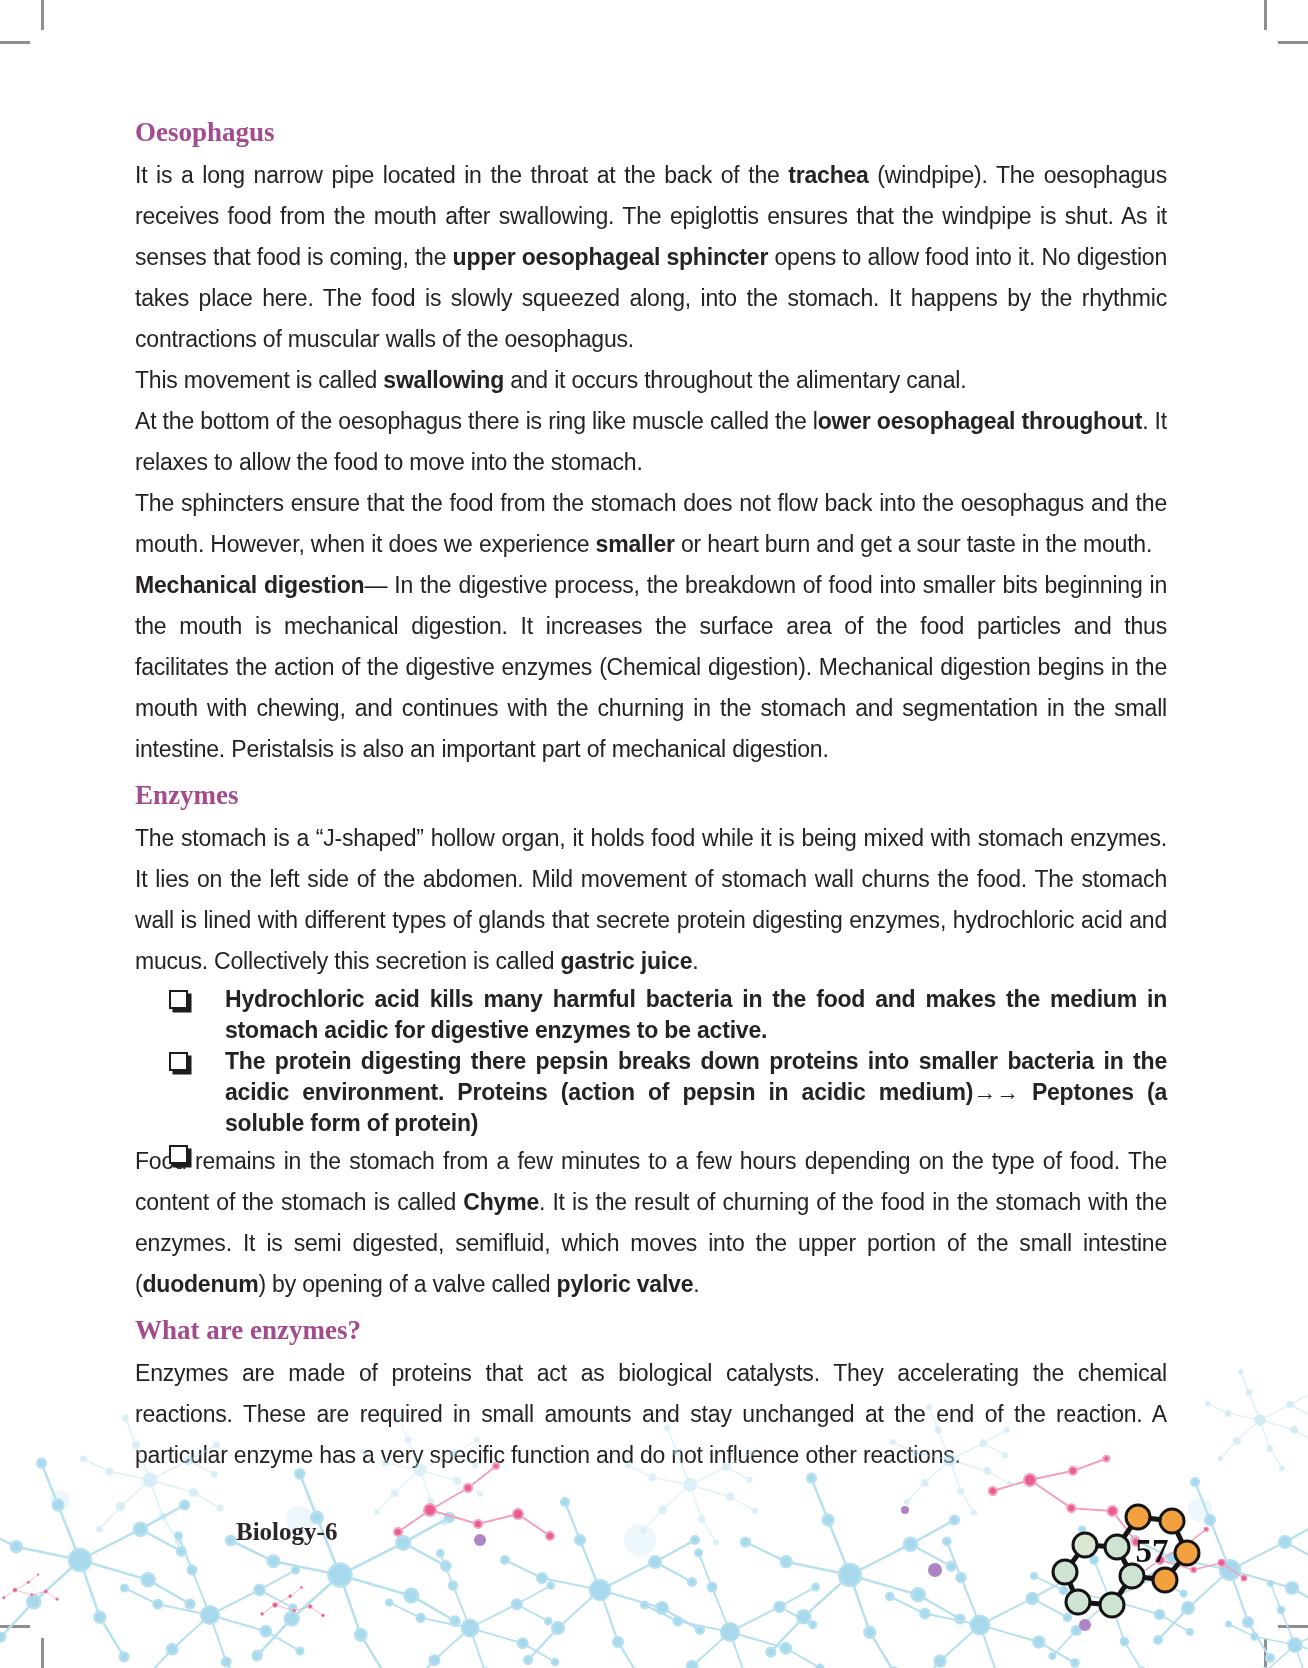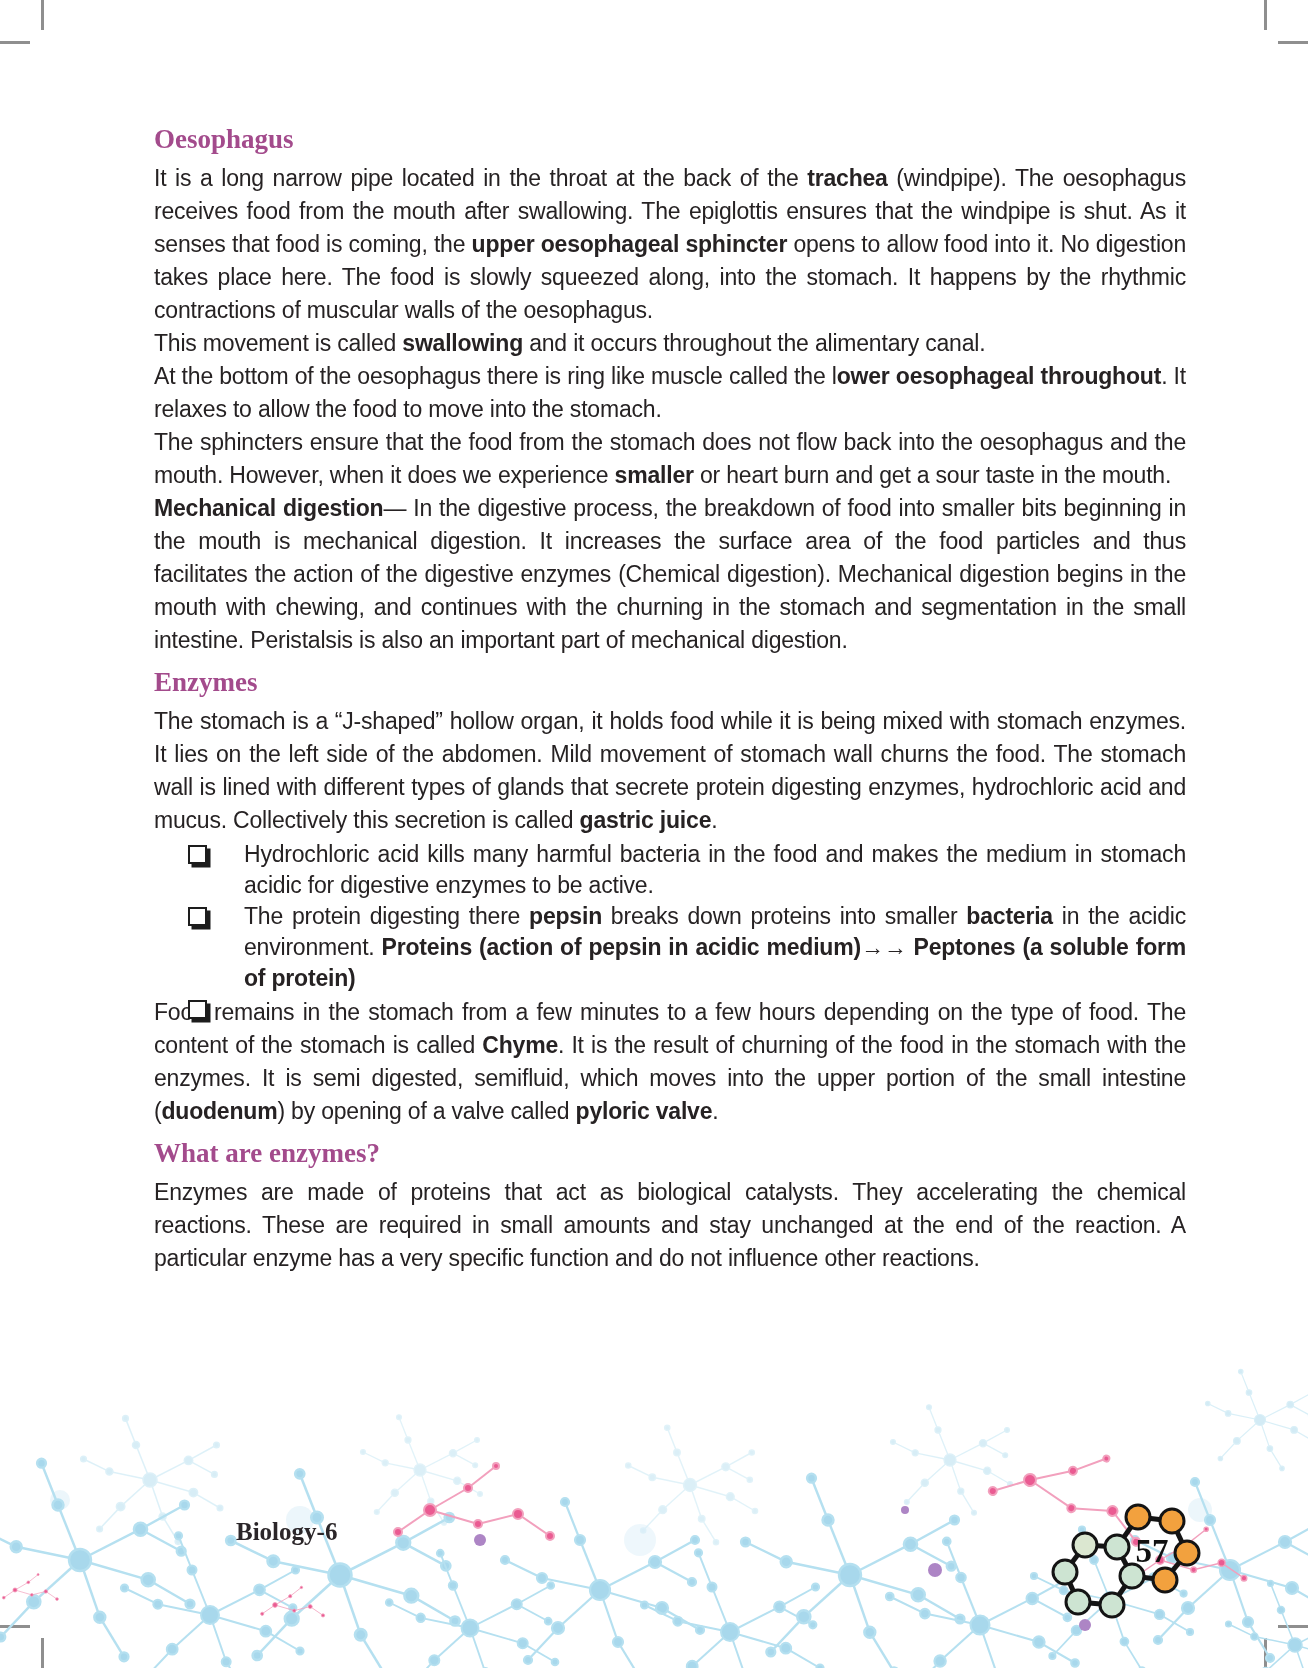--- a/index.html
+++ b/index.html
@@ -13,43 +13,44 @@
     width:1308px;height:1668px;
     background:#ffffff;
     overflow:hidden;
     font-family:"Liberation Sans",sans-serif;
     color:var(--ink);
   }
   
   .crop{position:absolute;background:var(--crop);}
   
   .content{
-    position:absolute;left:135px;top:124px;width:1032px;margin-left:19px;
+    position:absolute;left:135px;top:117px;width:1032px;
   }
   h2.sec{
     font-family:"Liberation Serif",serif;
     font-weight:bold;
     color:var(--heading);
     font-size:27px;
     line-height:30px;
     margin:10px 0 8px 0;
   }
   h2.sec:first-child{margin-top:0;}
   p.body{
     font-size:23px;
-    line-height:33px;
+    line-height:41px;
     text-align:justify;
     margin:0;
     letter-spacing:-0.2px;
   }
   p.body b{font-weight:bold;}
   ul.squares{
     list-style:none;
     margin:2px 0 2px 0;
     padding:0;
+    font-weight:bold;
   }
   ul.squares li{
     position:relative;
     padding-left:90px;
     font-size:23px;
     line-height:31px;
     text-align:justify;
     letter-spacing:-0.2px;
   }
   .sq-bullet{

